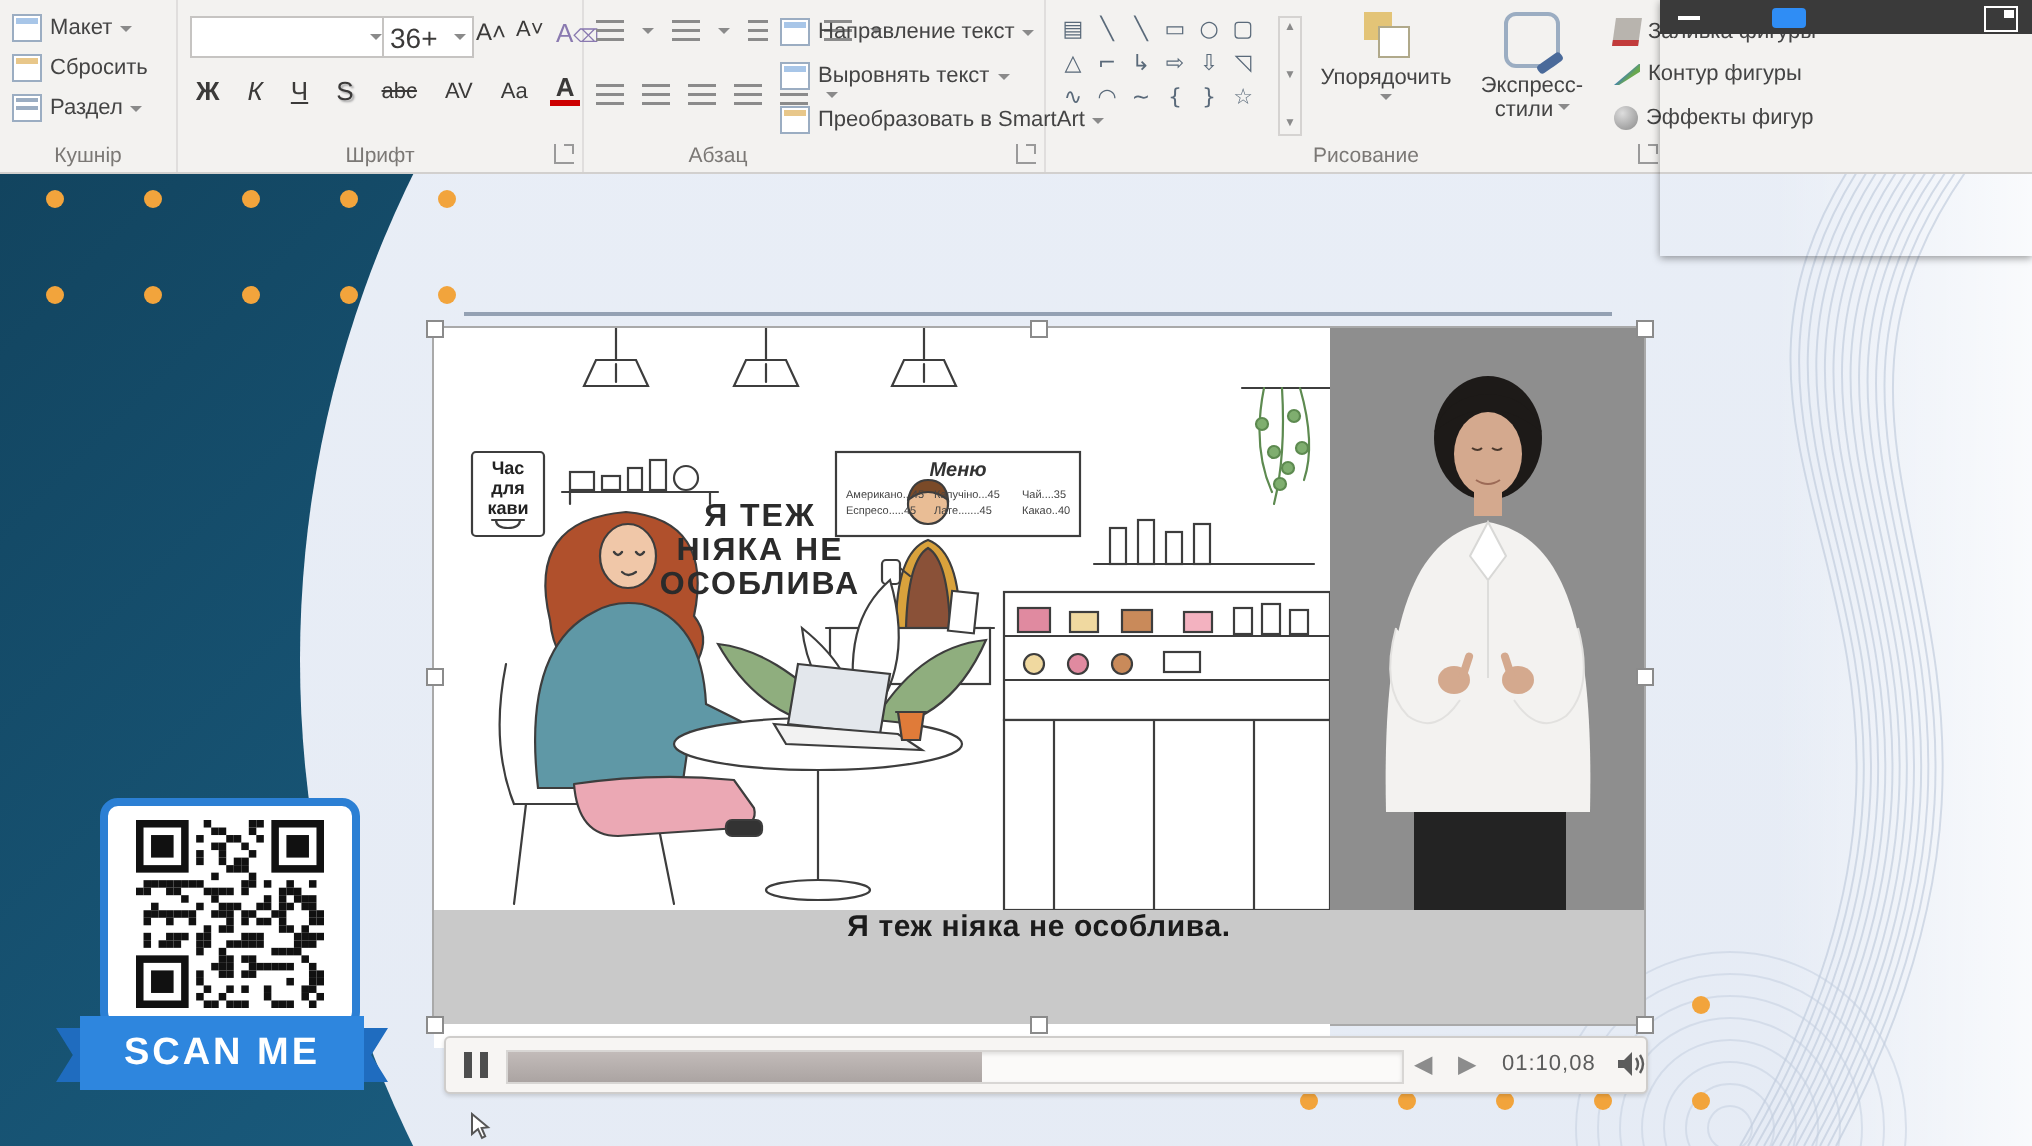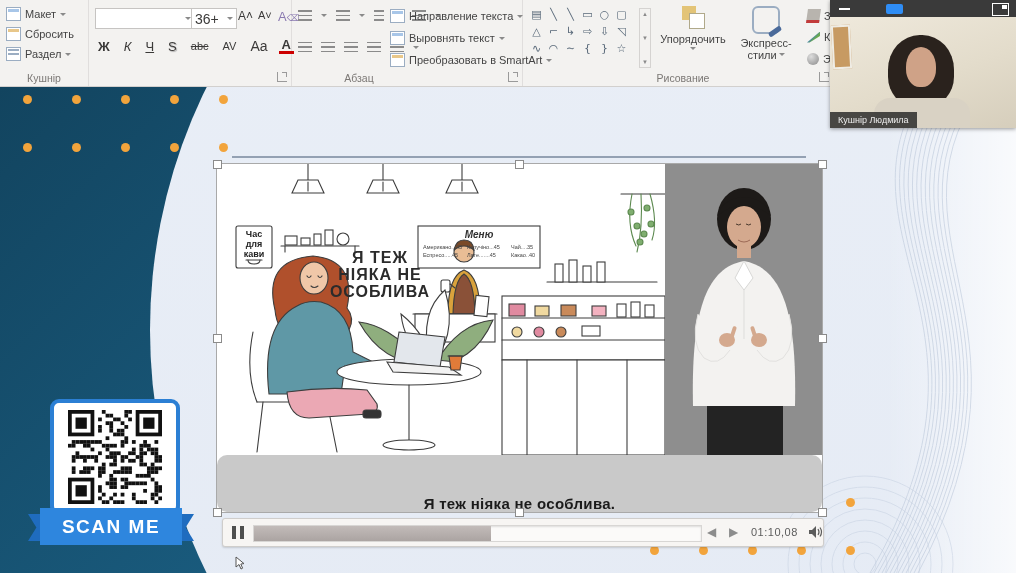--- a/index.html
+++ b/index.html
@@ -52,24 +52,24 @@
   .odot{position:absolute;width:9px;height:9px;border-radius:50%;background:#f2a43c;}
   .waves{position:absolute;left:780px;top:86px;z-index:5;}
 
   
   .title{position:absolute;left:277px;top:123px;z-index:10;font-size:25px;font-weight:bold;color:#3d4d5f;letter-spacing:.5px;}
   .title .misspell{text-decoration:underline wavy #d33 1px;text-underline-offset:4px;}
   .title-line{position:absolute;left:232px;top:156px;width:574px;height:2px;background:#94a1b3;z-index:9;}
 
   
   .video{position:absolute;left:217px;top:164px;width:605px;height:348px;z-index:20;outline:1px solid #a9a9a9;background:#fff;}
-  .illus{position:absolute;left:0;top:0;width:448px;height:291px;background:#fff;overflow:hidden;}
+  .illus{position:absolute;left:0;top:0;width:448px;height:360px;background:#fff;overflow:hidden;}
   .interp{position:absolute;left:448px;top:0;width:157px;height:291px;background:#8e8e8e;overflow:hidden;}
   .subbar{position:absolute;left:0;top:291px;width:605px;height:57px;background:#c9c9c9;
-          display:flex;align-items:flex-end;justify-content:center;border-radius:10px;}
+          display:flex;align-items:flex-start;justify-content:center;}
   .subtxt{font-size:15px;font-weight:bold;color:#1b1b1b;letter-spacing:.3px;}
   .handle{position:absolute;width:7px;height:7px;background:#fff;border:1px solid #8b8b8b;z-index:40;}
 
   
   .player{position:absolute;left:222px;top:518px;width:600px;height:27px;background:#f7f5f3;border:1px solid #cfcdcb;
           border-radius:3px;z-index:30;box-shadow:0 1px 2px rgba(0,0,0,.15);}
   .pausebtn{position:absolute;left:9px;top:7px;width:14px;height:13px;}
   .pausebtn span{position:absolute;top:0;width:4px;height:13px;background:#4e4e4e;}
   .ptrack{position:absolute;left:30px;top:6px;width:447px;height:15px;background:#fbfaf9;border:1px solid #d8d6d4;
           box-shadow:inset 0 1px 2px rgba(0,0,0,.12);}
@@ -584,23 +584,24 @@
       <div class="fl" style="position:absolute;left:146px;top:9px;font-size:12px">A˄</div>
       <div class="fl" style="position:absolute;left:166px;top:9px;font-size:11px">A˅</div>
       <div class="fl" style="position:absolute;left:186px;top:9px;color:#8a7ab0">A<span style="font-size:9px">⌫</span></div>
       <div style="position:absolute;left:6px;top:38px;display:flex;align-items:center;gap:8px">
         <span class="fl" style="font-weight:bold">Ж</span>
         <span class="fl" style="font-style:italic">К</span>
         <span class="fl" style="text-decoration:underline">Ч</span>
         <span class="fl" style="text-shadow:1px 1px 1px #aaa">S</span>
         <span class="fl" style="text-decoration:line-through;font-size:11px">abc</span>
         <span class="fl" style="font-size:11px">AV</span>
-        <span class="fl" style="font-size:14px">Aa</span>
+        <span class="fl" style="font-size:11px">Aa</span>
         <span class="fl" style="font-weight:bold;border-bottom:3px solid #c00;line-height:12px">А</span>
       </div>
+      <div class="rglabel">Шрифт</div>
       <div class="launch" style="right:4px;bottom:4px"></div>
     </div>
 
     <div class="rgroup" style="left:292px;width:230px">
       <div style="position:absolute;left:6px;top:10px;display:flex;gap:9px;align-items:center">
         <span class="lines"></span>
           <span class="dd"></span>
         <span class="lines"></span>
           <span class="dd"></span>
         <span class="lines sm"></span>
@@ -611,21 +612,21 @@
       <div style="position:absolute;left:6px;top:42px;display:flex;gap:9px;align-items:center">
         <span class="lines"></span>
         <span class="lines"></span>
         <span class="lines"></span>
         <span class="lines"></span>
         <span class="lines"></span>
           <span class="dd"></span>
       </div>
       <div class="rbtn" style="position:absolute;left:96px;top:8px">
         <span class="mi"></span>
-        <span>Направление текста</span>
+        <span>Направление текст</span>
           <span class="dd"></span>
       </div>
       <div class="rbtn" style="position:absolute;left:96px;top:30px">
         <span class="mi"></span>
         <span>Выровнять текст</span>
           <span class="dd"></span>
       </div>
       <div class="rbtn" style="position:absolute;left:96px;top:52px">
         <span class="mi mi2"></span>
         <span>Преобразовать в SmartArt</span>
@@ -694,22 +695,15 @@
       <div class="launch" style="left:296px;bottom:4px"></div>
     </div>
   </div>
 
   <div class="webcam">
     <div class="wc-bar">
       <div class="wc-min"></div>
       <div class="wc-blue"></div>
       <div class="wc-layout"></div>
     </div>
-    <div class="wc-feed">
-      <div class="wc-frame"></div>
-      <div class="wc-hair"></div>
-      <div class="wc-face"></div>
-      <div class="wc-body"></div>
-      <div class="wc-name">Кушнір Людмила</div>
-    </div>
   </div>
 
 </div>
 
 </body></html>

